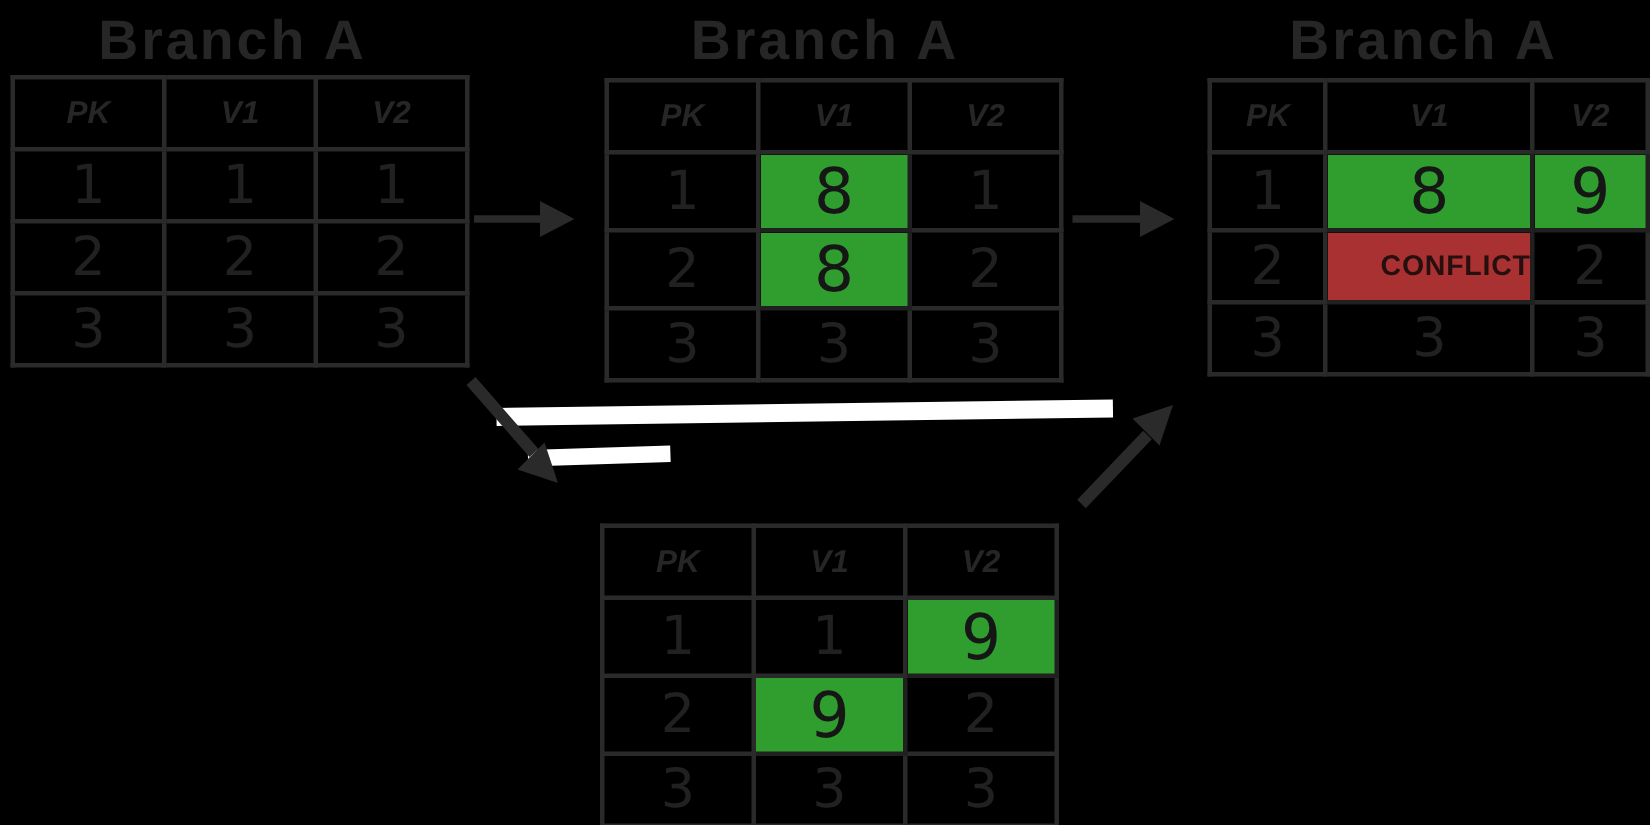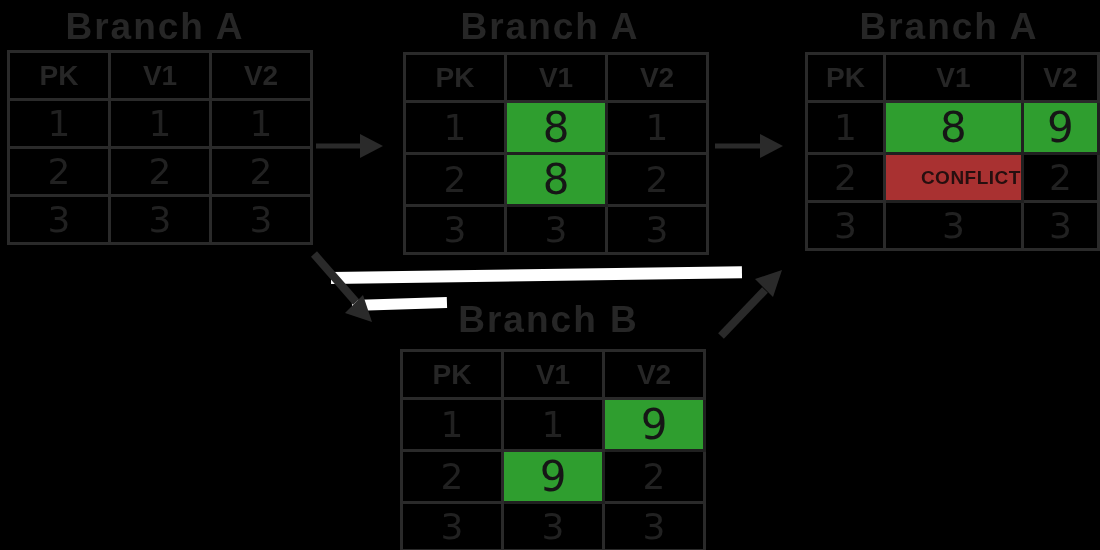--- a/index.html
+++ b/index.html
@@ -3,22 +3,22 @@
 <meta charset="utf-8">
 <style>
   html,body{margin:0;padding:0;background:var(--background,#000);}
   #stage{position:relative;width:1100px;height:550px;overflow:hidden;background:var(--background,#000);
          font-family:"Liberation Sans",sans-serif;}
   .branch-title{position:absolute;text-align:center;font-weight:bold;font-size:37px;
     letter-spacing:2px;color:var(--text,#262626);white-space:nowrap;}
   .tbl{position:absolute;border-collapse:collapse;table-layout:fixed;}
   .tbl th,.tbl td{border:3px solid var(--line,#2a2a2a);width:98px;height:45px;
     text-align:center;vertical-align:middle;padding:0;box-sizing:content-box;overflow:hidden;}
-  .tbl th{font-family:"Liberation Sans",sans-serif;font-weight:bold;font-size:28px;
-    color:var(--text,#262626);}
+  .tbl th{font-family:"Liberation Sans",sans-serif;font-weight:bold;font-size:21px;
+    color:var(--text,#262626);font-style:italic;}
   .tbl td{font-family:"DejaVu Sans",sans-serif;font-size:36px;color:var(--cell_text,#212121);}
   td.hl-green{background:var(--green,#2f9e2f);border-color:#202020;
     font-size:42px;color:var(--number_text,#161616);}
   td.hl-red{background:var(--red,#a93131);border-color:#202020;
     font-family:"Liberation Sans",sans-serif;font-size:19px;font-weight:bold;
     letter-spacing:.5px;color:var(--conflict_text,#260f0f);padding-left:35px;}
   .arrow-svg{position:absolute;z-index:3;color:var(--line,#2a2a2a);}
   .band{position:absolute;background:var(--white,#fff);z-index:2;}
   .band-long{left:331px;top:272px;width:411px;height:12px;transform:rotate(-0.8deg);
     transform-origin:left center;}
@@ -26,21 +26,20 @@
     transform-origin:left center;}
 </style>
 </head>
 <body>
 
 <div id="stage">
 
   <div class="branch-title" style="left:7px;top:6px;width:296px">Branch A</div>
   <div class="branch-title" style="left:403px;top:6px;width:294px">Branch A</div>
   <div class="branch-title" style="left:805px;top:6px;width:288px">Branch A</div>
-  <div class="branch-title" style="left:400px;top:299px;width:297px">Branch B</div>
 
   <table class="tbl" style="left:7px;top:50px">
     <tbody>
         <tr>
       <th>PK</th>
       <th>V1</th>
       <th>V2</th>
     </tr>
     <tr>
       <td>1</td>

